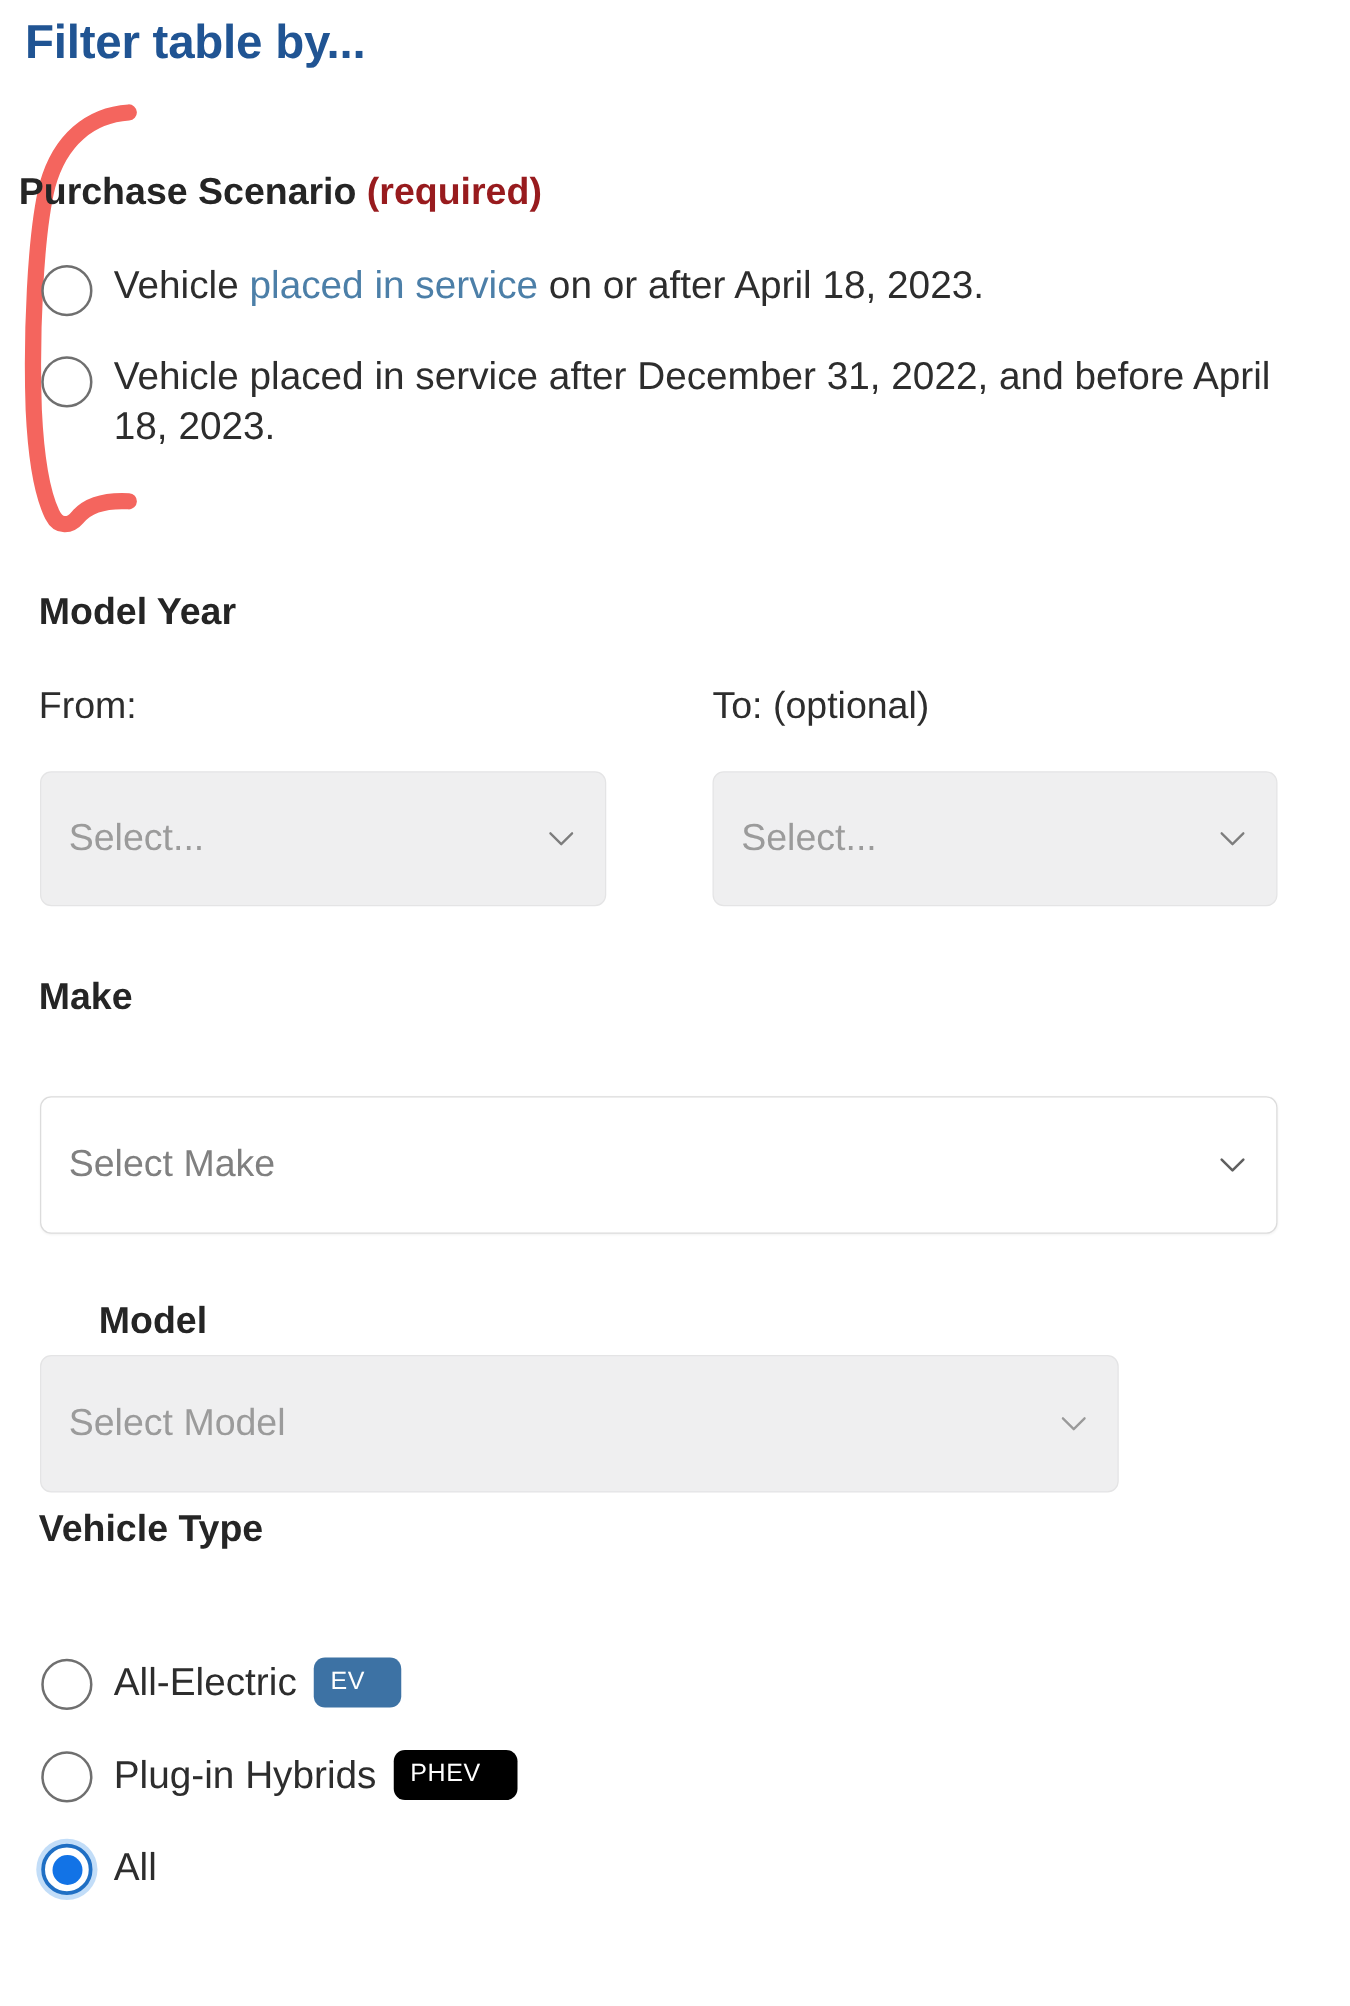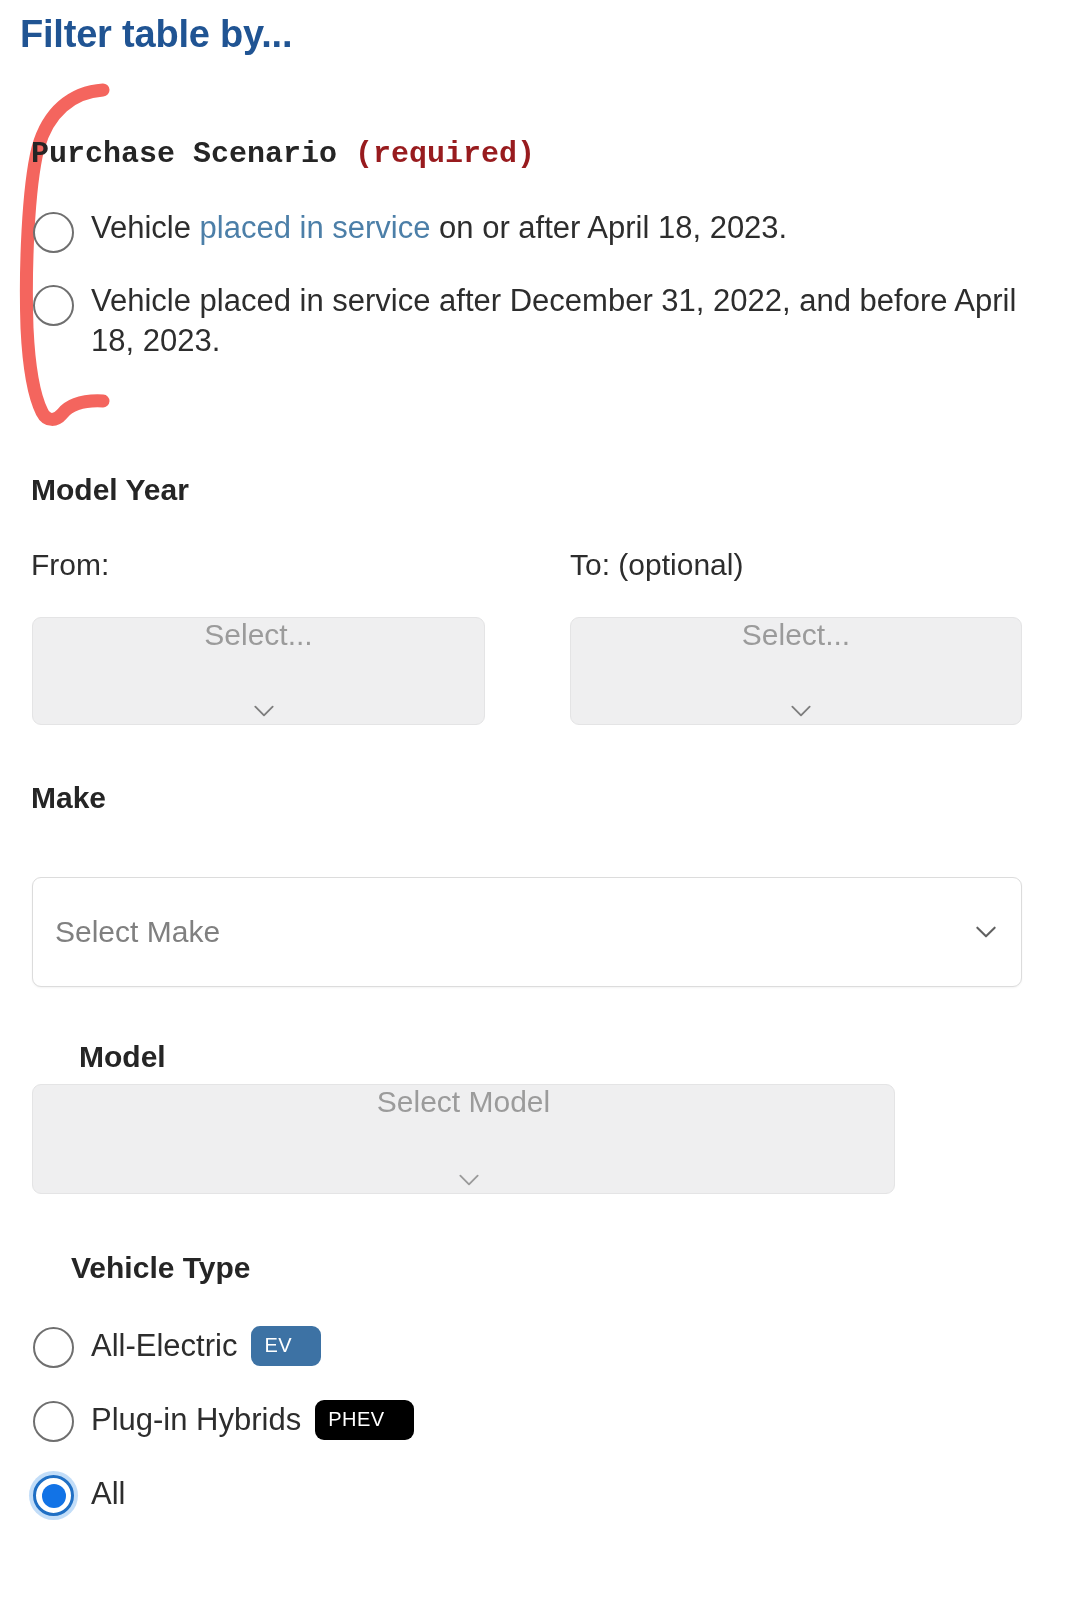--- a/index.html
+++ b/index.html
@@ -112,21 +112,20 @@
   .select-box.enabled {
     background: #ffffff;
     border: 1.6px solid #dcdcdc;
     box-shadow: 0 1px 2px rgba(0,0,0,0.05);
     color: #808080;
   }
   .select-box.disabled {
     background: #efeff0;
     border: 1.6px solid #e4e4e5;
     color: #9b9b9b;
-    flex-direction: column;
   }
   .select-text { flex: 1 1 auto; }
   .chev {
     flex: 0 0 auto;
     width: 26px; height: 26px;
     margin-left: 10px;
     display: block;
   }
 
   
@@ -166,21 +165,21 @@
 <div class="page">
 
   <div class="filter-title">Filter table by...</div>
 
   <svg class="annotation" viewBox="0 0 140 370" xmlns="http://www.w3.org/2000/svg">
     <path d="M103 20 C 72 22, 48 42, 38 78 C 28 118, 25 200, 27 258
              C 29 300, 34 326, 42 342 C 47 352, 56 351, 62 344
              C 70 334, 84 330, 103 331" fill="none" stroke="#f4655e" stroke-width="13" stroke-linecap="round" stroke-linejoin="round"></path>
   </svg>
 
-  <div class="section-heading" style="left:31px; top:137px;font-family:Liberation Mono, monospace;">
+  <div class="section-heading" style="left:15px; top:137px;">
     <span>Purchase Scenario</span>
     <span class="req-flag">(required)</span>
   </div>
 
   <div class="radio-row" style="left:33px; top:208px; width:1010px;">
     <span class="radio-mark"></span>
     <span class="radio-label"><span>Vehicle </span><span class="inline-link">placed in service</span><span> on or after April 18, 2023.</span></span>
   </div>
 
   <div class="radio-row" style="left:33px; top:281px; width:1000px;">
@@ -219,21 +218,21 @@
 
   <div class="section-heading" style="left:31px; top:1040px;margin-left:48px;">Model</div>
 
   <div class="select-box disabled" style="left:32px; top:1084px; width:863px; height:110px;">
     <span class="select-text">Select Model</span>
     <svg class="chev" viewBox="0 0 24 24">
         <path d="M4 8 L12 16 L20 8" fill="none" stroke="#9a9a9a" stroke-width="1.7" stroke-linecap="round" stroke-linejoin="round"></path>
       </svg>
   </div>
 
-  <div class="section-heading" style="left:31px; top:1251px;margin-left:40px;">Vehicle Type</div>
+  <div class="section-heading" style="left:31px; top:1207px;">Vehicle Type</div>
 
   <div class="vt-row" style="left:33px; top:1323px;">
     <span class="radio-mark"></span>
     <span class="vt-label">
       <span>All-Electric</span>
       <span class="badge badge-ev">EV</span>
     </span>
   </div>
 
   <div class="vt-row" style="left:33px; top:1397px;">

